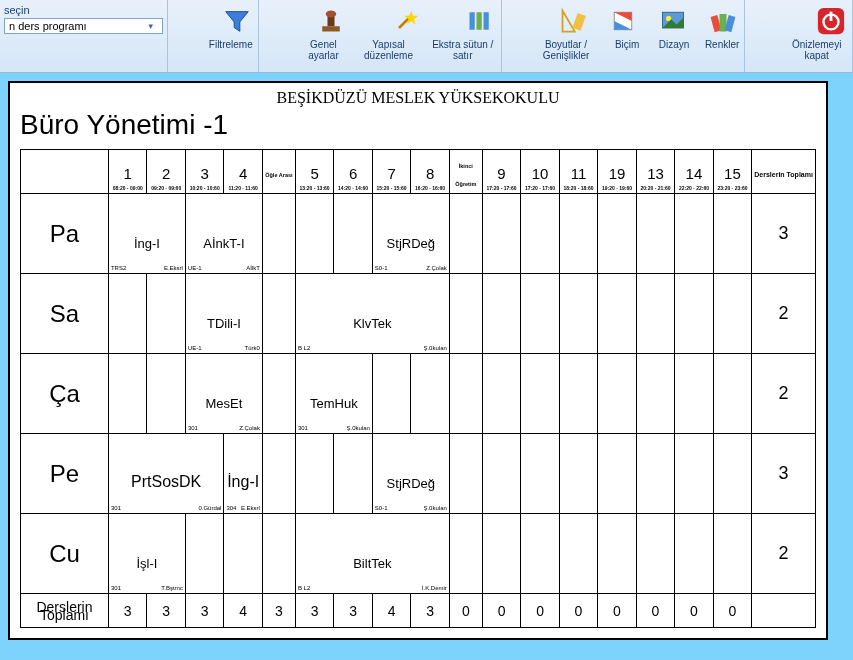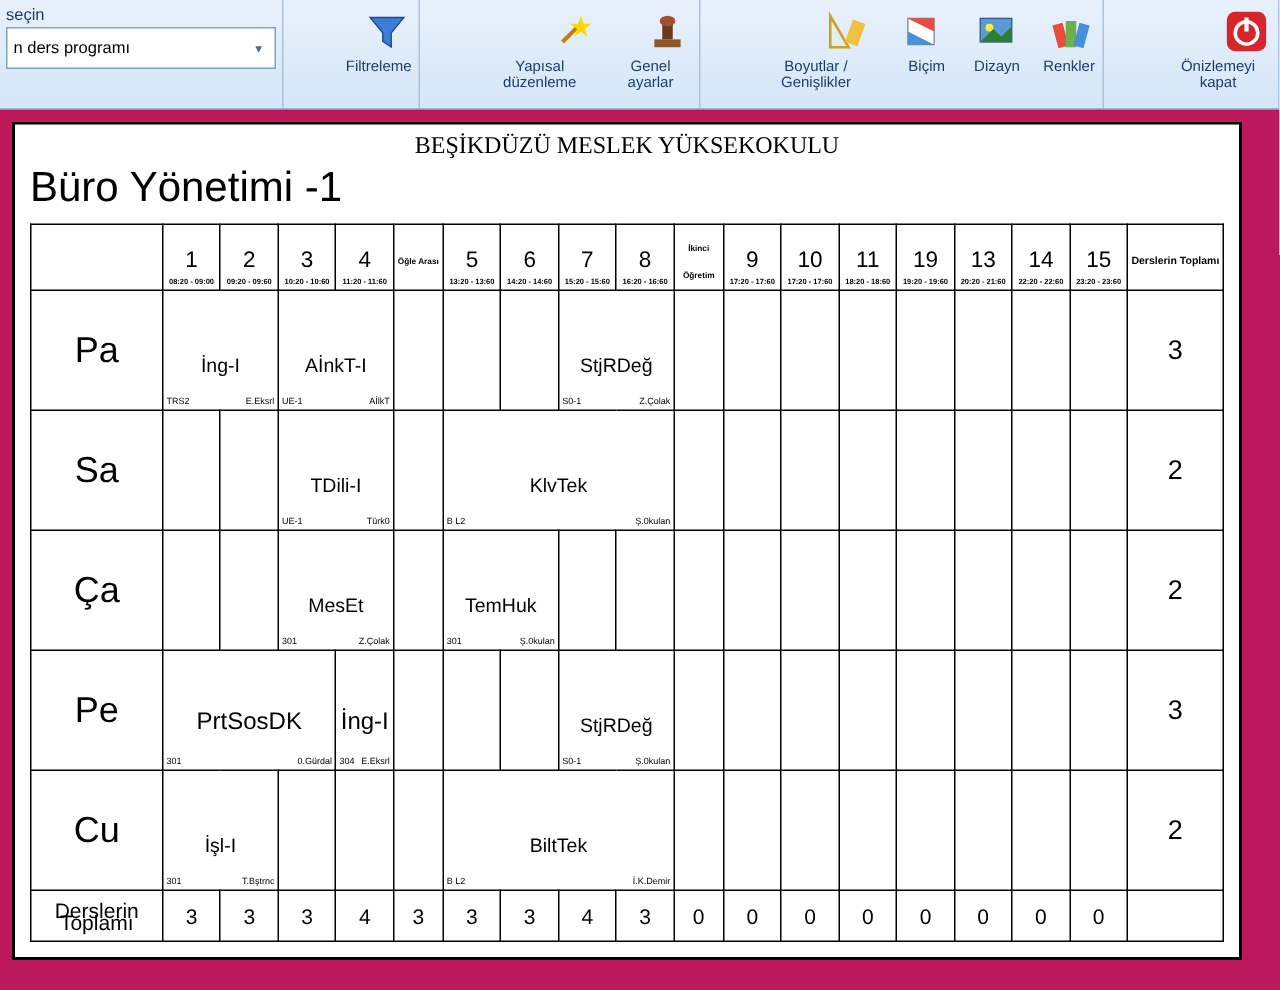--- a/index.html
+++ b/index.html
@@ -25,21 +25,21 @@
     border-right: 1px solid #a8c4e0;
     background: linear-gradient(to bottom,#e8f1fb,#d5e6f7);
   }
   .left-panel .label {
     font-size: 11px;
     color: #1a3e6b;
     margin-bottom: 2px;
   }
   .dropdown {
     width: 100%;
-    height: 28px;
+    height: 16px;
     border: 1px solid #7da2ce;
     background: #fff;
     font-size: 11px;
     display: flex;
     align-items: center;
     padding: 4px 4px;
     justify-content: space-between;
   }
   .dropdown .arrow {
     width: 14px;
@@ -73,21 +73,21 @@
     justify-content: center;
   }
   .btn .label {
     font-size: 10px;
     color: #1a3e6b;
     text-align: center;
     line-height: 11px;
     margin-top: 2px;
   }
   .content-area {
-    background: #be185d;
+    background: #7dd3fc;
     width: 853px;
     height: 587px;
     overflow: auto;
     position: relative;
   }
   .page {
     margin: 8px;
     border: 2px solid #000;
     background: #fff;
     padding: 6px 10px 10px 10px;
@@ -158,35 +158,45 @@
           </svg>
       </div>
       <div class="label">Filtreleme</div>
     </div>
   </div>
 
   <div class="group">
     <div class="btn">
       <div class="icon">
         <svg width="28" height="28" viewBox="0 0 32 32">
-            <line x1="8" y1="24" x2="22" y2="10" stroke="#c08000" stroke-width="3"></line>
-            <polygon points="22,4 24,10 30,10 25,14 27,20 22,16 17,20 19,14 14,10 20,10" fill="#ffd700"></polygon>
-          </svg>
-      </div>
-      <div class="label">Yapısal düzenleme</div>
-    </div>
-    <div class="btn">
-      <div class="icon">
-        <svg width="28" height="28" viewBox="0 0 32 32">
             <rect x="6" y="22" width="20" height="6" fill="#8b5a2b"></rect>
             <rect x="12" y="10" width="8" height="12" fill="#6b3a1b"></rect>
             <ellipse cx="16" cy="8" rx="6" ry="4" fill="#a0522d"></ellipse>
           </svg>
       </div>
       <div class="label">Genel ayarlar</div>
+    </div>
+    <div class="btn">
+      <div class="icon">
+        <svg width="28" height="28" viewBox="0 0 32 32">
+            <line x1="8" y1="24" x2="22" y2="10" stroke="#c08000" stroke-width="3"></line>
+            <polygon points="22,4 24,10 30,10 25,14 27,20 22,16 17,20 19,14 14,10 20,10" fill="#ffd700"></polygon>
+          </svg>
+      </div>
+      <div class="label">Yapısal düzenleme</div>
+    </div>
+    <div class="btn">
+      <div class="icon">
+        <svg width="28" height="28" viewBox="0 0 32 32">
+            <rect x="4" y="6" width="6" height="20" fill="#4a90d9"></rect>
+            <rect x="12" y="6" width="6" height="20" fill="#6ab04c"></rect>
+            <rect x="20" y="6" width="6" height="20" fill="#4a90d9"></rect>
+          </svg>
+      </div>
+      <div class="label">Ekstra sütun / satır</div>
     </div>
   </div>
 
   <div class="group">
     <div class="btn">
       <div class="icon">
         <svg width="28" height="28" viewBox="0 0 32 32">
             <polygon points="4,4 4,28 18,28" fill="none" stroke="#d4a020" stroke-width="2"></polygon>
             <rect x="18" y="8" width="10" height="18" fill="#f0c040" transform="rotate(20 23 17)"></rect>
           </svg>

